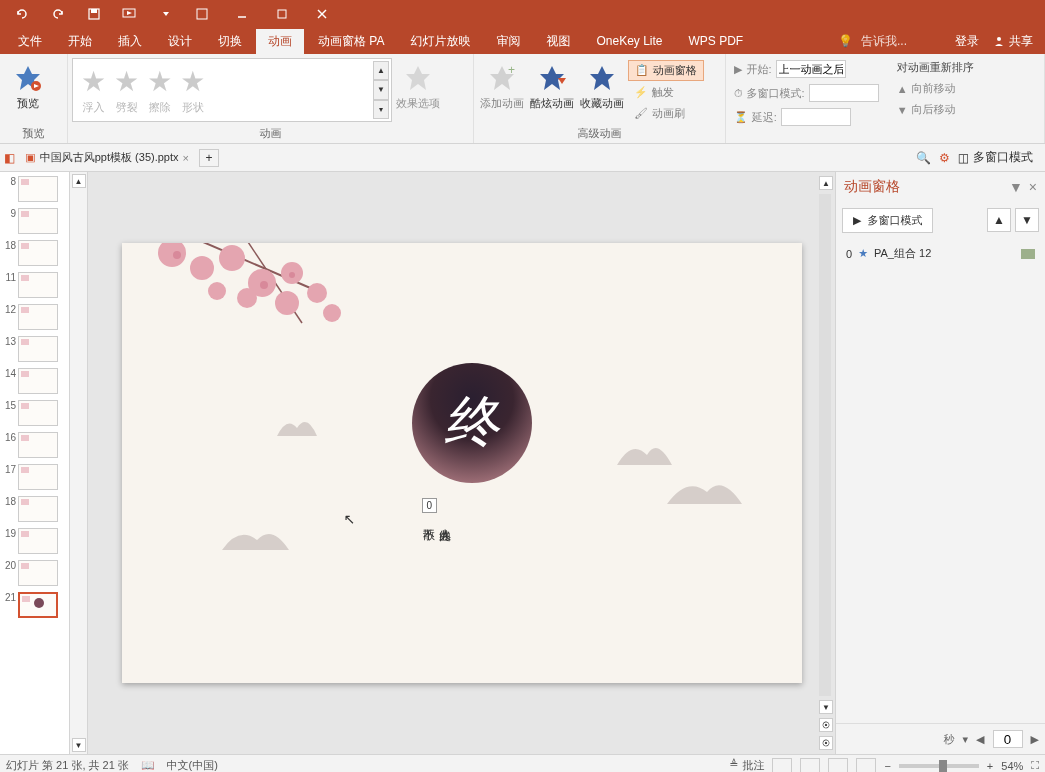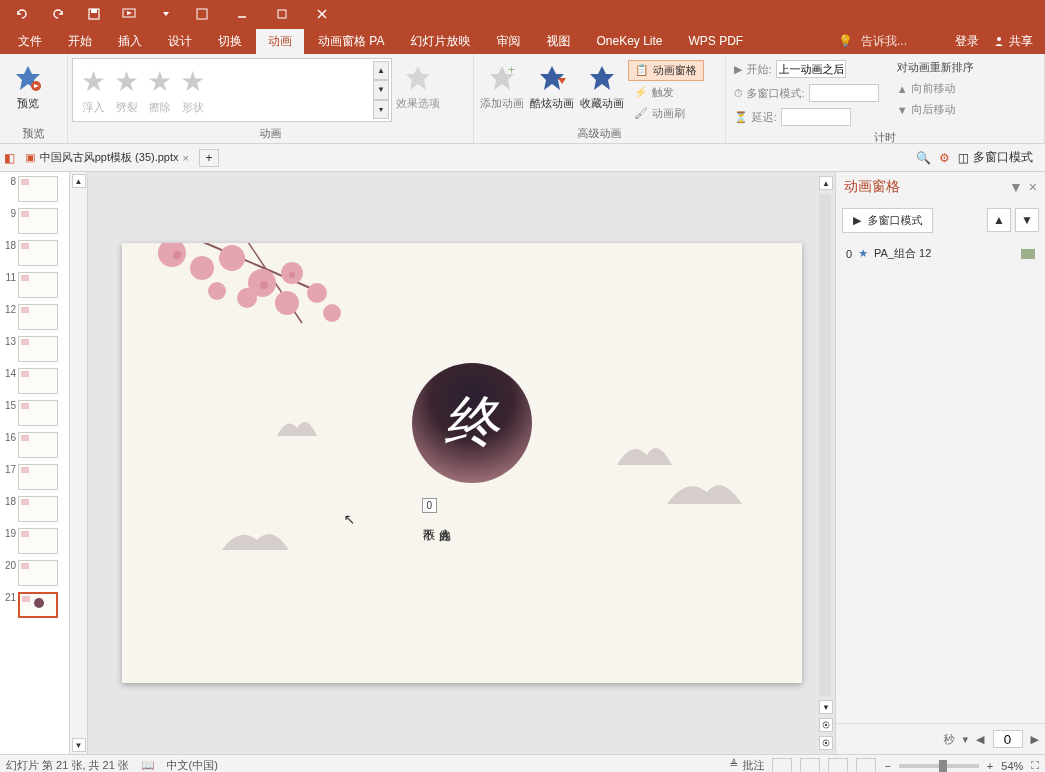--- a/index.html
+++ b/index.html
@@ -295,21 +295,20 @@
         <div class="timing-row">
             <span>▲</span>
             <span>向前移动</span>
           </div>
         <div class="timing-row">
             <span>▼</span>
             <span>向后移动</span>
           </div>
       </div>
     </div>
-    <div class="ribbon-group-label">计时</div>
   </div>
 </div>
 
 <div class="tabbar">
   <span style="color:#d35230">◧</span>
   <div class="doc-tab">
     <span style="color:#d35230">▣</span>
     <span>中国风古风ppt模板 (35).pptx</span>
     <span class="tab-close">×</span>
   </div>

